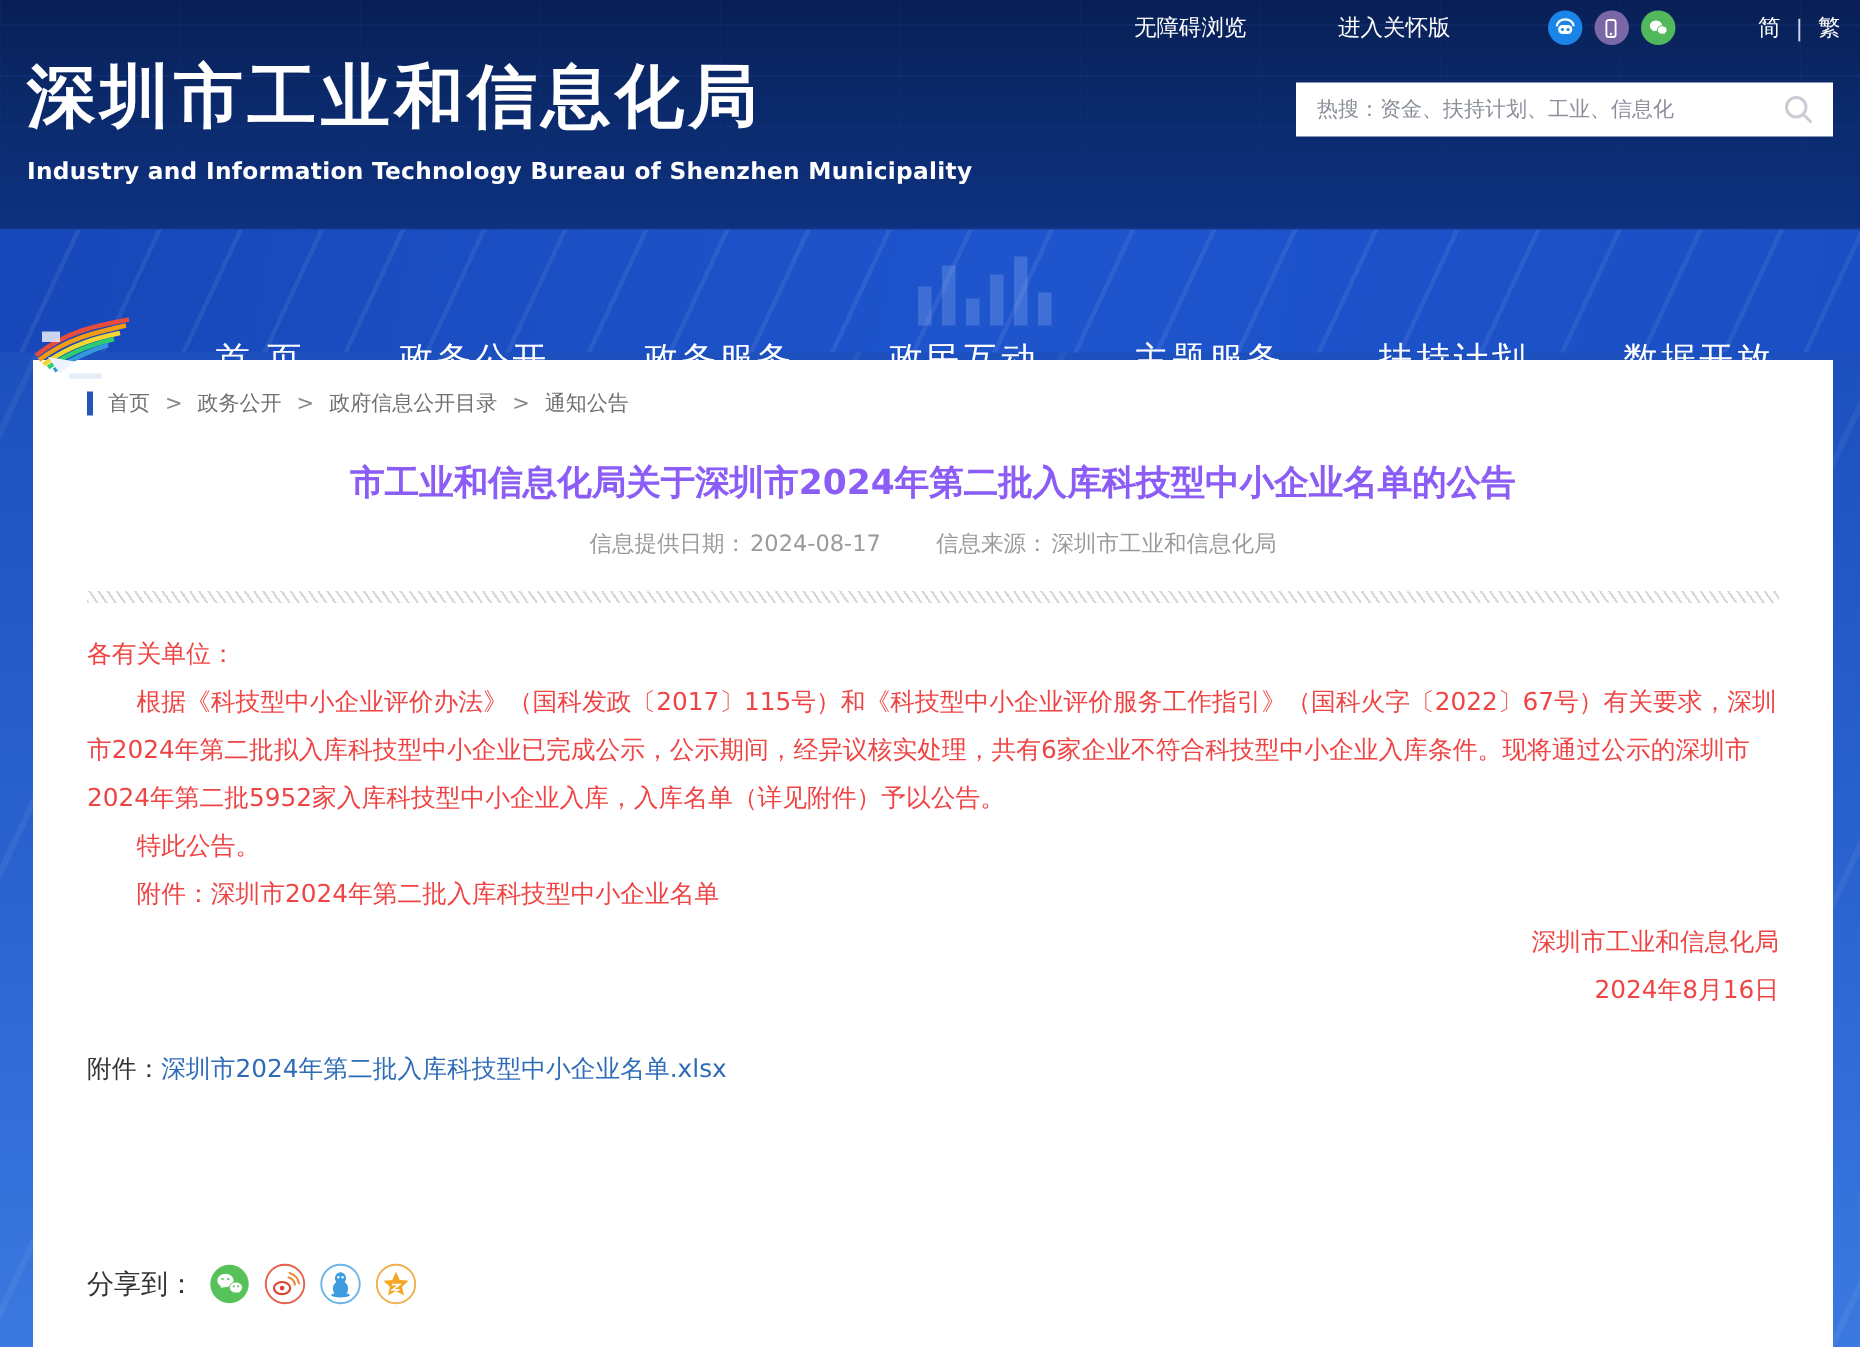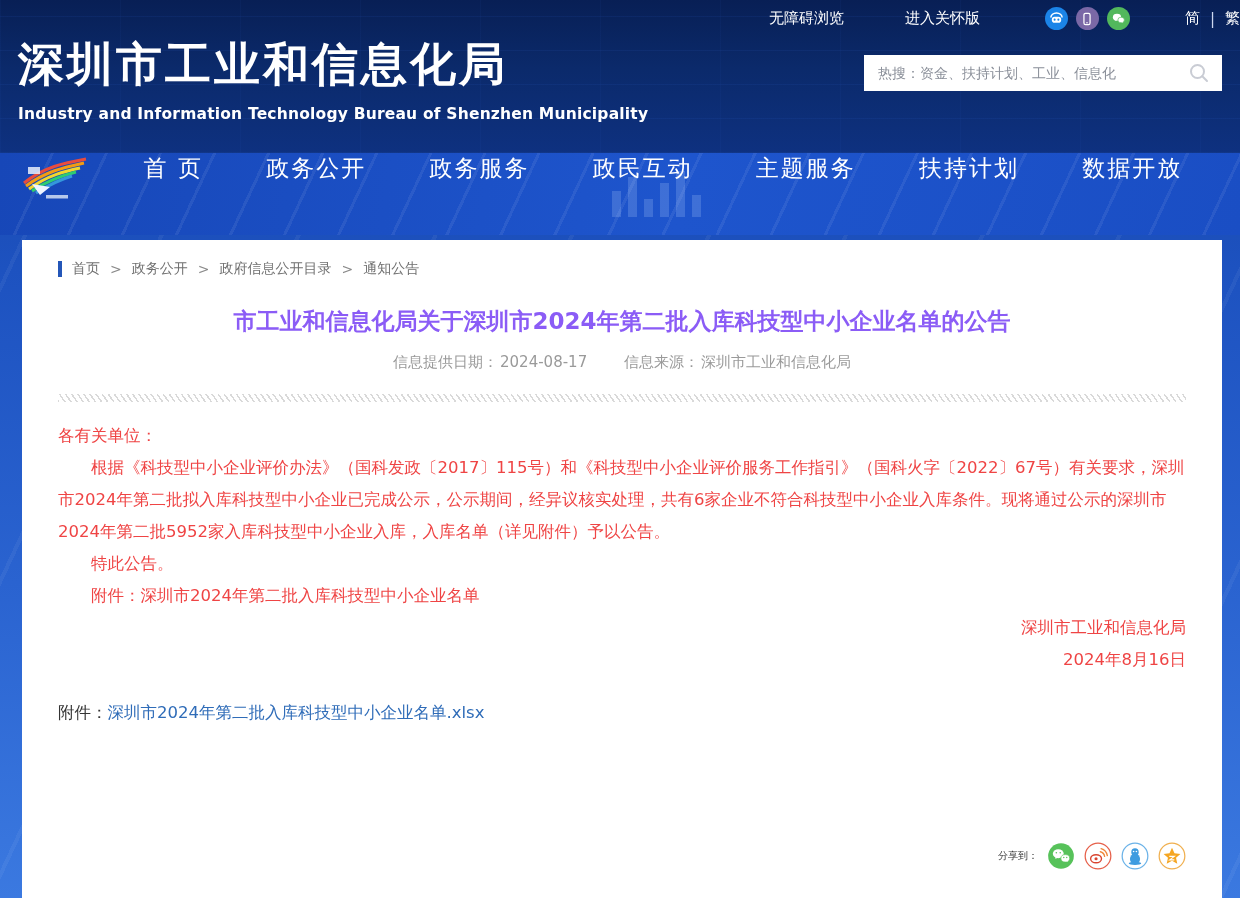--- a/index.html
+++ b/index.html
@@ -21,21 +21,21 @@
     background:linear-gradient(180deg,#081f55 0%,#0b2a6b 45%,#0e3180 100%);
   }
   .header::after { 
     content:""; position:absolute; inset:0;
     background:
       repeating-linear-gradient(0deg, rgba(50,100,210,0.10) 0 1px, transparent 1px 34px),
       repeating-linear-gradient(90deg, rgba(50,100,210,0.06) 0 1px, transparent 1px 120px);
     pointer-events:none;
   }
   .topbar {
-    position:absolute; top:7px; right:0; display:flex; align-items:center;
+    position:absolute; top:7px; right:13px; display:flex; align-items:center;
     color:#fff; font-size:15px; z-index:3;gap:35px;
   }
   .topbar-link { cursor:pointer; margin-left:26px; }
   .topbar-icons { display:flex; align-items:center; margin-left:22px; }
   .tb-icon { width:23px; height:23px; border-radius:50%; margin-left:8px; cursor:pointer;
              display:flex; align-items:center; justify-content:center; }
   .lang-group { display:flex; align-items:center; margin-left:20px; }
   .lang { cursor:pointer; }
   .lang-div { margin:0 10px; color:#cdd7ef; }
 
@@ -57,21 +57,21 @@
   
   .nav {
     position:absolute; top:153px; left:0; width:1240px; height:82px;
     background:linear-gradient(100deg,#1747b8 0%,#1e55cd 55%,#1a4ec4 100%);
   }
   .nav::before {
     content:""; position:absolute; inset:0;
     background:repeating-linear-gradient(115deg, transparent 0 46px, rgba(255,255,255,0.07) 46px 49px);
     pointer-events:none;
   }
-  .nav-inner { position:relative; display:flex; align-items:flex-start; height:100%; padding:0 26px 0 20px; z-index:2; }
+  .nav-inner { position:relative; display:flex; align-items:flex-end; height:100%; padding:0 26px 0 20px; z-index:2;margin-top:20px; }
   .nav-logo { width:72px; height:48px; flex:0 0 auto; margin-right:20px; }
   .nav-items { flex:1; display:flex; justify-content:space-around; align-items:center; }
   .nav-item { color:#fff; font-size:23px; letter-spacing:2px; cursor:pointer; white-space:nowrap; }
   .deco-bars { position:absolute; left:612px; top:18px; display:flex; align-items:flex-end; gap:7px; opacity:0.35; z-index:1; }
   .deco-bars i { display:block; width:9px; background:rgba(190,215,255,0.6); }
 
   
   .card {
     position:absolute; left:22px; top:240px; width:1200px; height:682px;
     background:#fff; padding:20px 36px 0 36px;
@@ -92,21 +92,21 @@
     background:repeating-linear-gradient(55deg,#d9d9d9 0,#d9d9d9 1.5px,transparent 1.5px,transparent 5px);
   }
 
   .art-body { margin-top:18px; font-size:16.5px; color:#ef4444; line-height:32px; }
   .indent { text-indent:2em; }
   .sig-block { text-align:right; }
 
   .attach-row { margin-top:26px; font-size:16.5px; color:#333; }
   .attach-link { color:#2f6cb8; cursor:pointer; text-decoration:none; }
 
-  .share-row { margin-top:118px; display:flex; align-items:center; font-size:10px; color:#333;justify-content:flex-end; }
+  .share-row { margin-top:118px; display:flex; align-items:center; font-size:18px; color:#333; }
   .share-icon { width:28px; height:28px; margin-left:9px; cursor:pointer; }
 </style>
 </head>
 <body>
 
 <div class="header">
   <div class="topbar">
     <span class="topbar-link">无障碍浏览</span>
     <span class="topbar-link">进入关怀版</span>
     <span class="topbar-icons">

